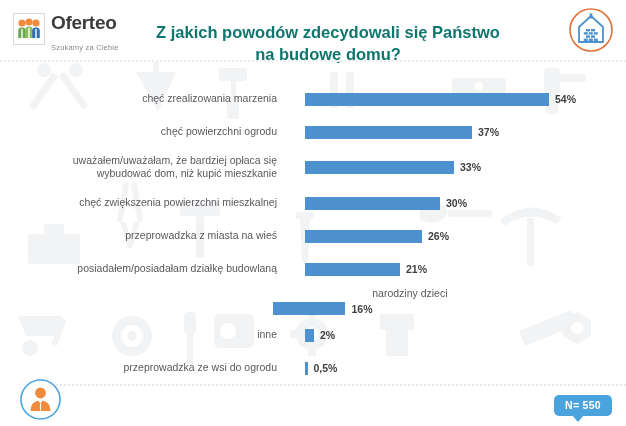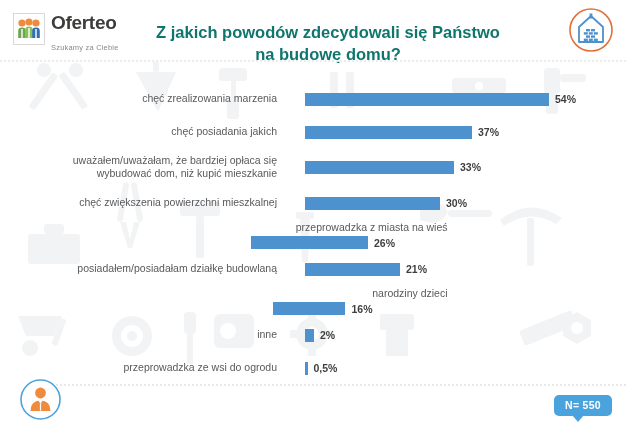--- a/index.html
+++ b/index.html
@@ -369,21 +369,21 @@
         <div>chęć zrealizowania marzenia</div>
       </div>
       <div class="bar-area">
         <div class="bar" style="width:244px;"></div>
         <div class="bar-value">54%</div>
       </div>
     </div>
 
     <div class="row" style="top:33px;">
       <div class="row-label">
-        <div>chęć posiadania jakich</div>
+        <div>chęć powierzchni ogrodu</div>
       </div>
       <div class="bar-area">
         <div class="bar" style="width:167px;"></div>
         <div class="bar-value">37%</div>
       </div>
     </div>
 
     <div class="row" style="top:66px;height:34px;">
       <div class="row-label">
         <div>uważałem/uważałam, że bardziej opłaca się</div>
@@ -398,21 +398,21 @@
     <div class="row" style="top:104px;">
       <div class="row-label">
         <div>chęć zwiększenia powierzchni mieszkalnej</div>
       </div>
       <div class="bar-area">
         <div class="bar" style="width:135px;"></div>
         <div class="bar-value">30%</div>
       </div>
     </div>
 
-    <div class="row" style="top:137px;flex-direction:column;">
+    <div class="row" style="top:137px;">
       <div class="row-label">
         <div>przeprowadzka z miasta na wieś</div>
       </div>
       <div class="bar-area">
         <div class="bar" style="width:117px;"></div>
         <div class="bar-value">26%</div>
       </div>
     </div>
 
     <div class="row" style="top:170px;">

